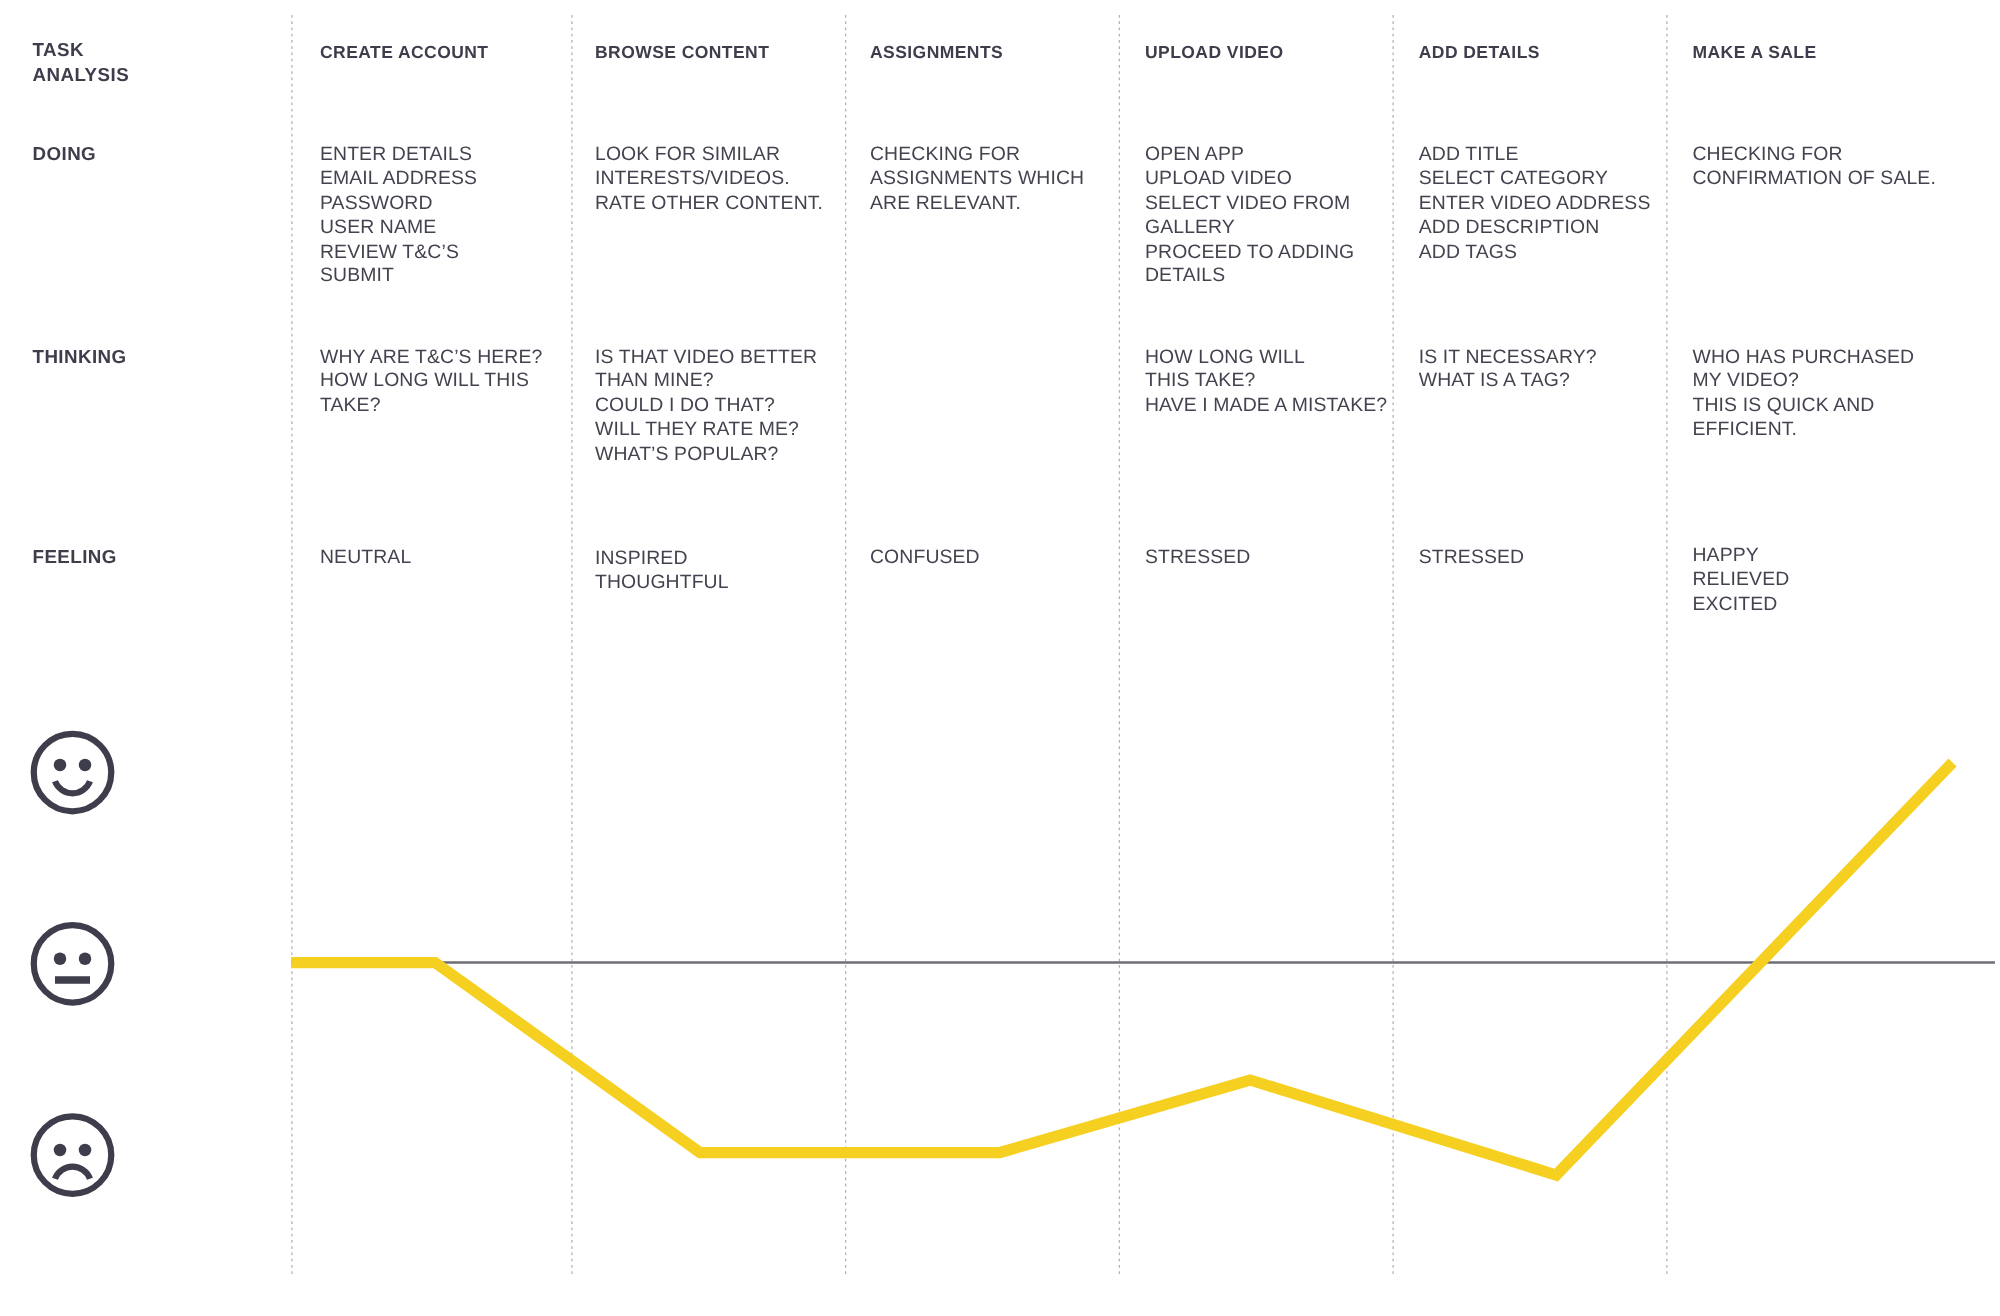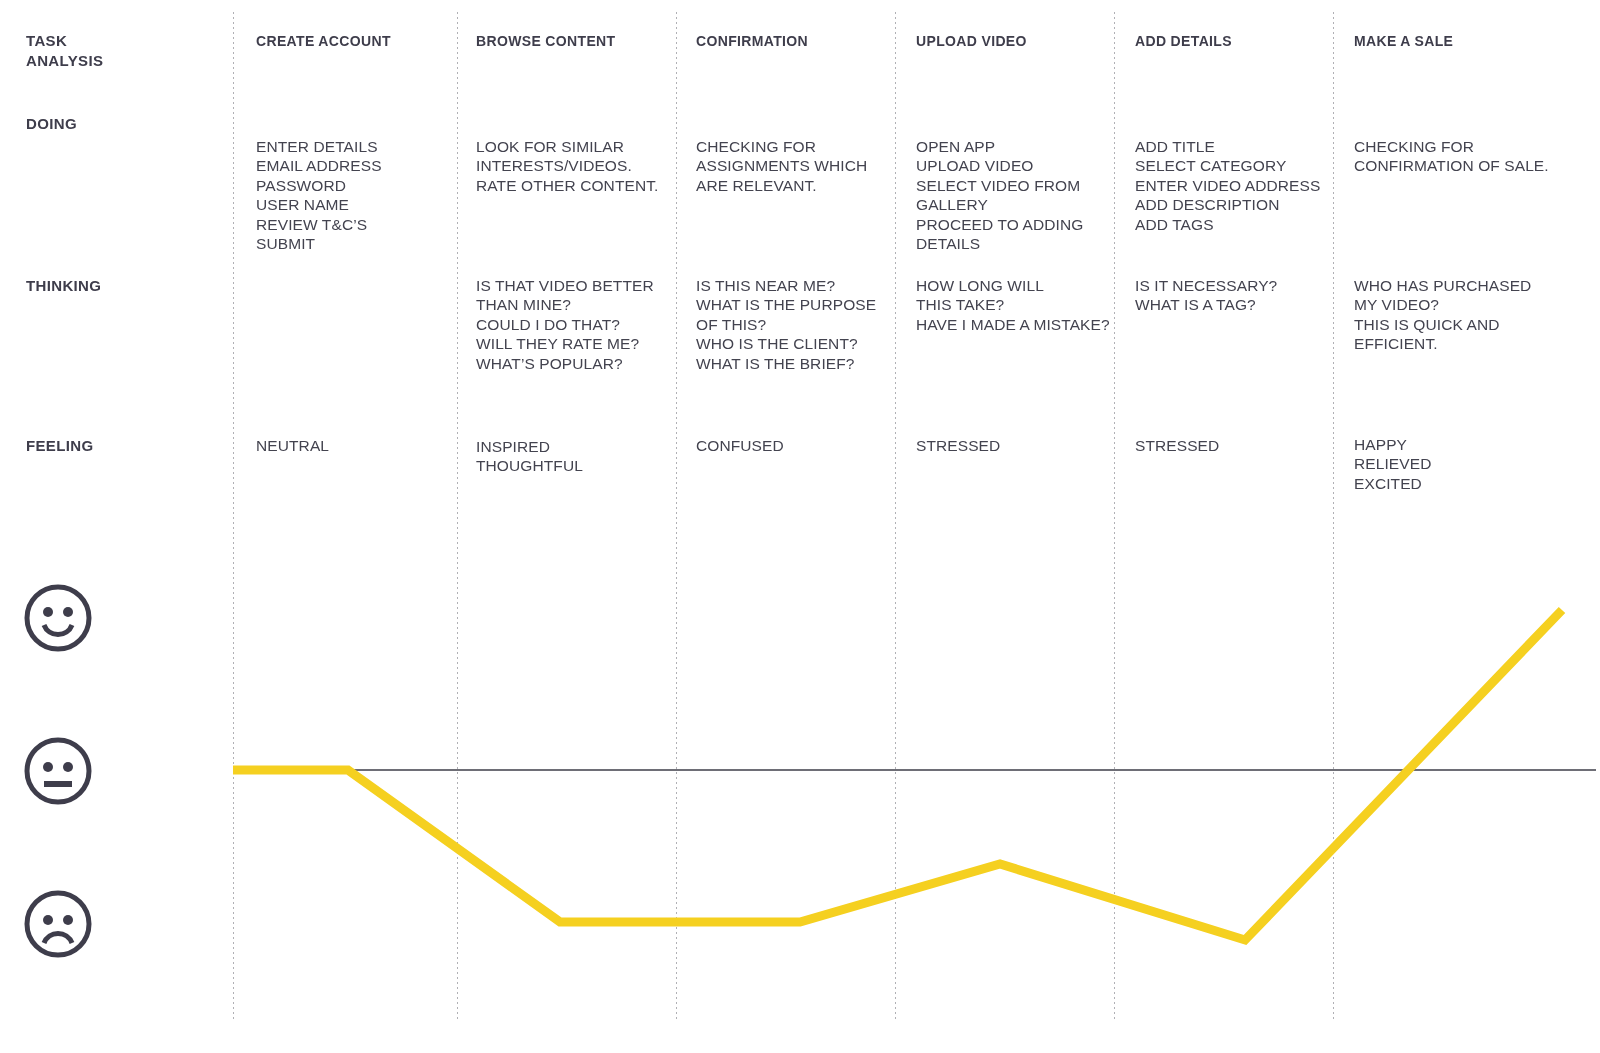--- a/index.html
+++ b/index.html
@@ -60,21 +60,21 @@
   
   .cell {
     position: absolute;
     font-size: 15.5px;
     font-weight: normal;
     line-height: 19.4px;
     letter-spacing: 0.1px;
     color: #43434f;
     white-space: pre-line;
   }
-  .cell.doing    { top: 114px; margin-top: 23px; }
+  .cell.doing    { top: 114px; }
   .cell.thinking { top: 276px; }
   .cell.feeling  { top: 436px; }
 
   
   .face {
     position: absolute;
     left: 22px;
     width: 72px;
     height: 72px;
   }
@@ -109,43 +109,41 @@
   <div class="row-label" style="top:276px">THINKING</div>
   <div class="row-label" style="top:436px">FEELING</div>
 
   <div class="col-header" style="left:256px">CREATE ACCOUNT</div>
   <div class="cell doing" style="left:256px;width:200px">ENTER DETAILS
 EMAIL ADDRESS
 PASSWORD
 USER NAME
 REVIEW T&amp;C’S
 SUBMIT</div>
+  <div class="cell thinking" style="left:256px;width:200px">WHY ARE T&amp;C’S HERE?
+HOW LONG WILL THIS
+TAKE?</div>
   <div class="cell feeling" style="left:256px;width:200px">NEUTRAL</div>
 
   <div class="col-header" style="left:476px">BROWSE CONTENT</div>
   <div class="cell doing" style="left:476px;width:205px">LOOK FOR SIMILAR
 INTERESTS/VIDEOS.
 RATE OTHER CONTENT.</div>
   <div class="cell thinking" style="left:476px;width:205px">IS THAT VIDEO BETTER
 THAN MINE?
 COULD I DO THAT?
 WILL THEY RATE ME?
 WHAT’S POPULAR?</div>
   <div class="cell feeling" style="left:476px;width:205px;top:437px">INSPIRED
 THOUGHTFUL</div>
 
-  <div class="col-header" style="left:696px">CONFIRMATION</div>
+  <div class="col-header" style="left:696px">ASSIGNMENTS</div>
   <div class="cell doing" style="left:696px;width:205px">CHECKING FOR
 ASSIGNMENTS WHICH
 ARE RELEVANT.</div>
-  <div class="cell thinking" style="left:696px;width:210px">IS THIS NEAR ME?
-WHAT IS THE PURPOSE
-OF THIS?
-WHO IS THE CLIENT?
-WHAT IS THE BRIEF?</div>
   <div class="cell feeling" style="left:696px;width:205px">CONFUSED</div>
 
   <div class="col-header" style="left:916px">UPLOAD VIDEO</div>
   <div class="cell doing" style="left:916px;width:180px">OPEN APP
 UPLOAD VIDEO
 SELECT VIDEO FROM
 GALLERY
 PROCEED TO ADDING
 DETAILS</div>
   <div class="cell thinking" style="left:916px;width:230px">HOW LONG WILL

